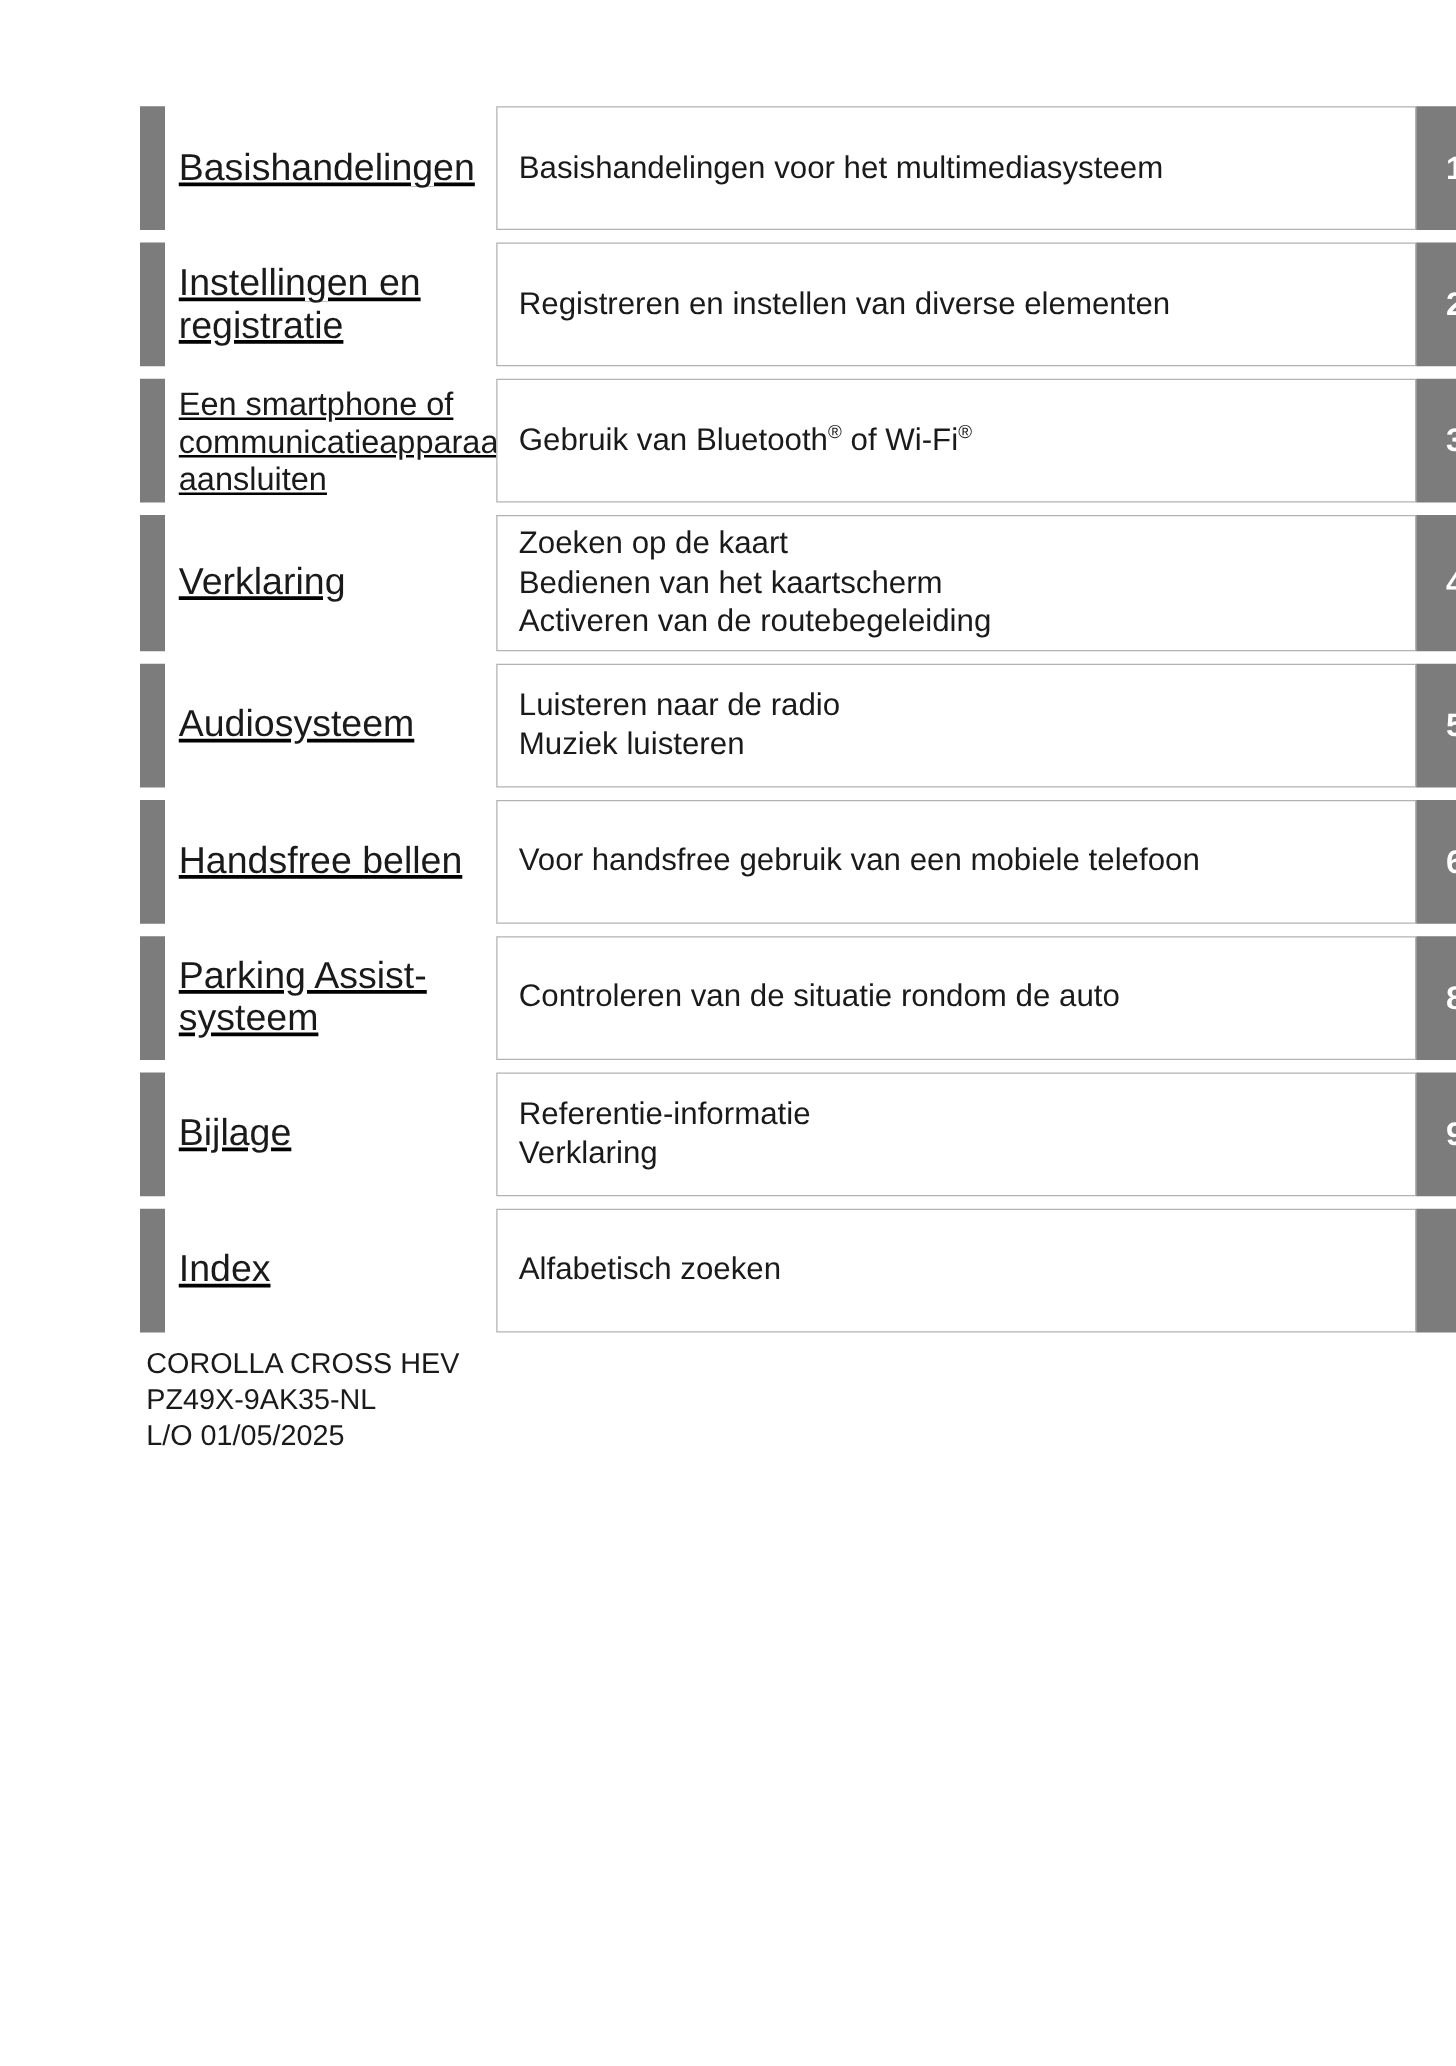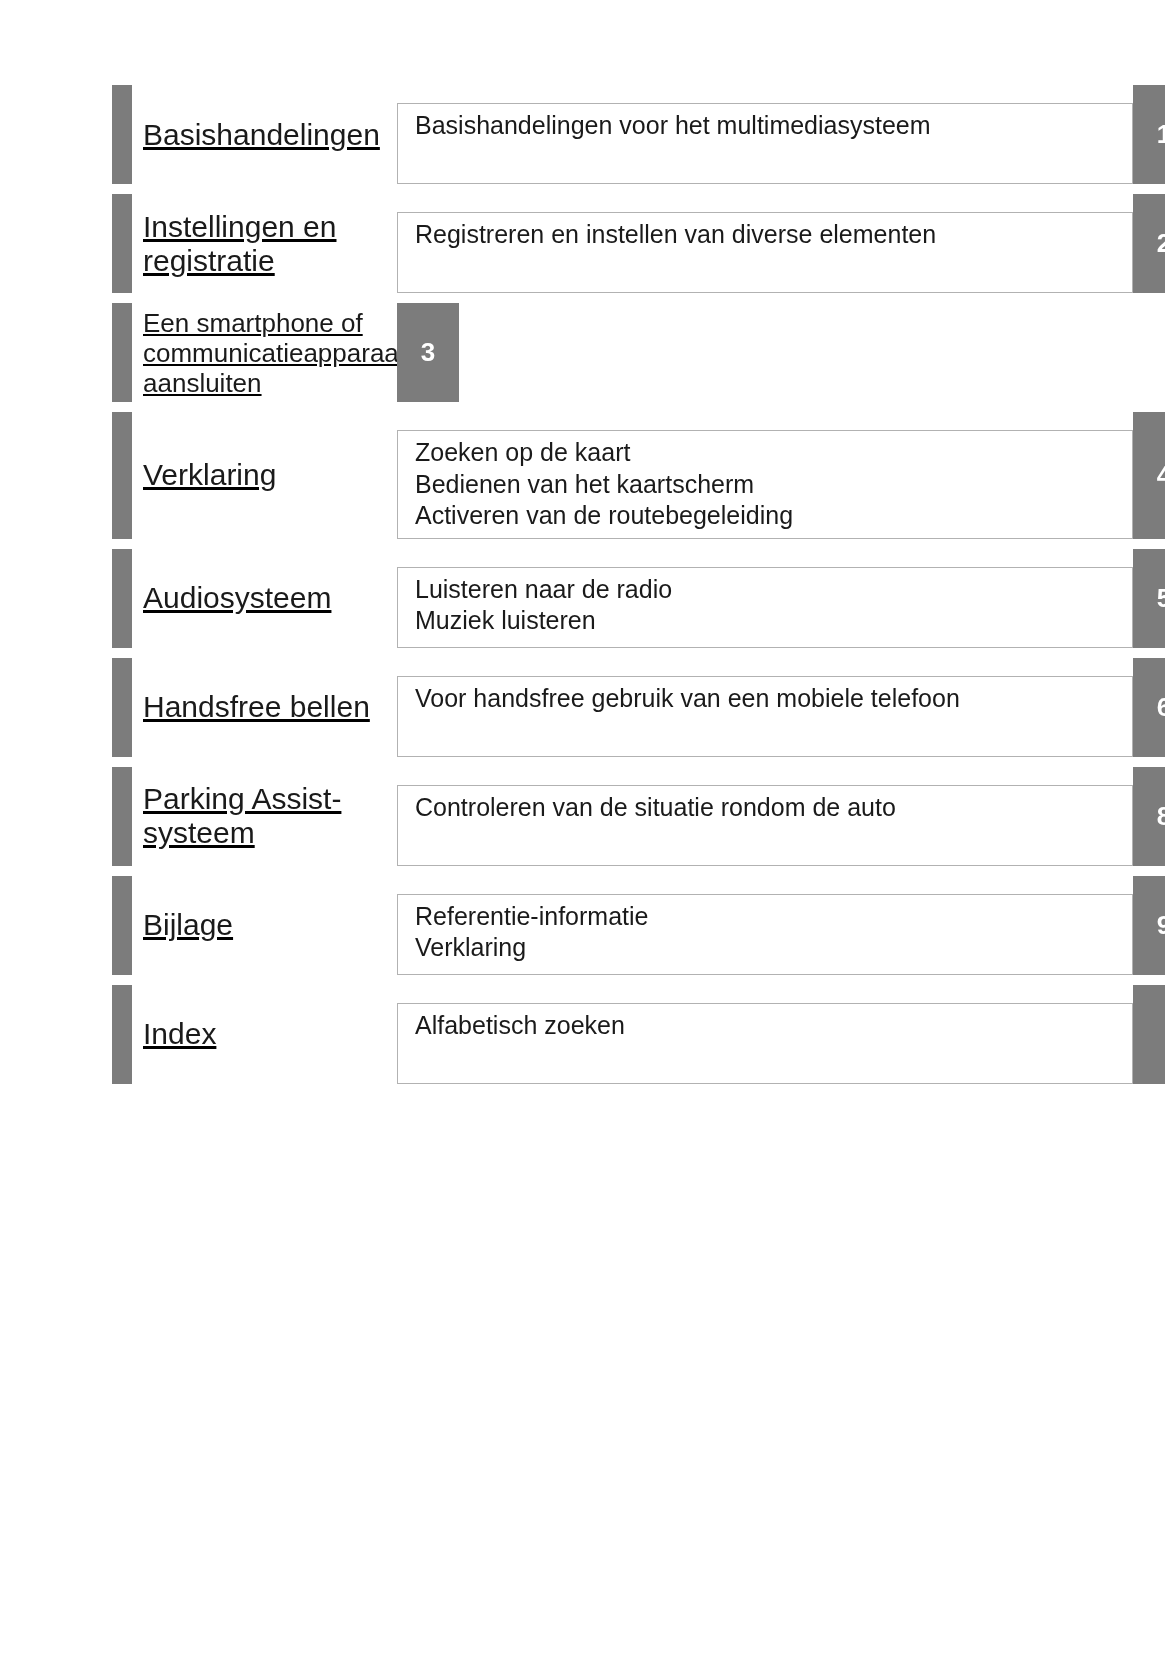--- a/index.html
+++ b/index.html
@@ -60,22 +60,22 @@
     line-height: 30px;
   }
   .box {
     width: 736px;
     flex: none;
     box-sizing: border-box;
     border: 1px solid var(--box-border);
     background: var(--bg);
     display: flex;
     flex-direction: column;
+    justify-content: center;
     padding: 6px 8px 6px 17px;
-    margin-top: 18px;
   }
   .desc-line {
     font-size: 25px;
     line-height: 31.5px;
     color: var(--text);
     white-space: nowrap;
   }
   .desc-line sup {
     font-size: 15px;
     line-height: 0;
@@ -129,20 +129,23 @@
         </div>
         <div class="tab">2</div>
       </div>
       <div class="row">
         <div class="left">
           <div class="bar"></div>
           <div class="title-wrap">
             <div class="title small">Een smartphone of communicatieapparaat aansluiten</div>
           </div>
         </div>
+        <div class="box">
+          <div class="desc-line">Gebruik van Bluetooth<sup>®</sup> of Wi-Fi<sup>®</sup></div>
+        </div>
         <div class="tab">3</div>
       </div>
       <div class="row">
         <div class="left">
           <div class="bar"></div>
           <div class="title-wrap">
             <div class="title">Verklaring</div>
           </div>
         </div>
         <div class="box">
@@ -208,13 +211,18 @@
           <div class="title-wrap">
             <div class="title">Index</div>
           </div>
         </div>
         <div class="box">
           <div class="desc-line">Alfabetisch zoeken</div>
         </div>
         <div class="tab"></div>
       </div>
     </div>
+  <div class="footer">
+    <div>COROLLA CROSS HEV</div>
+    <div>PZ49X-9AK35-NL</div>
+    <div>L/O 01/05/2025</div>
+  </div>
 </div>
 
 </body></html>

